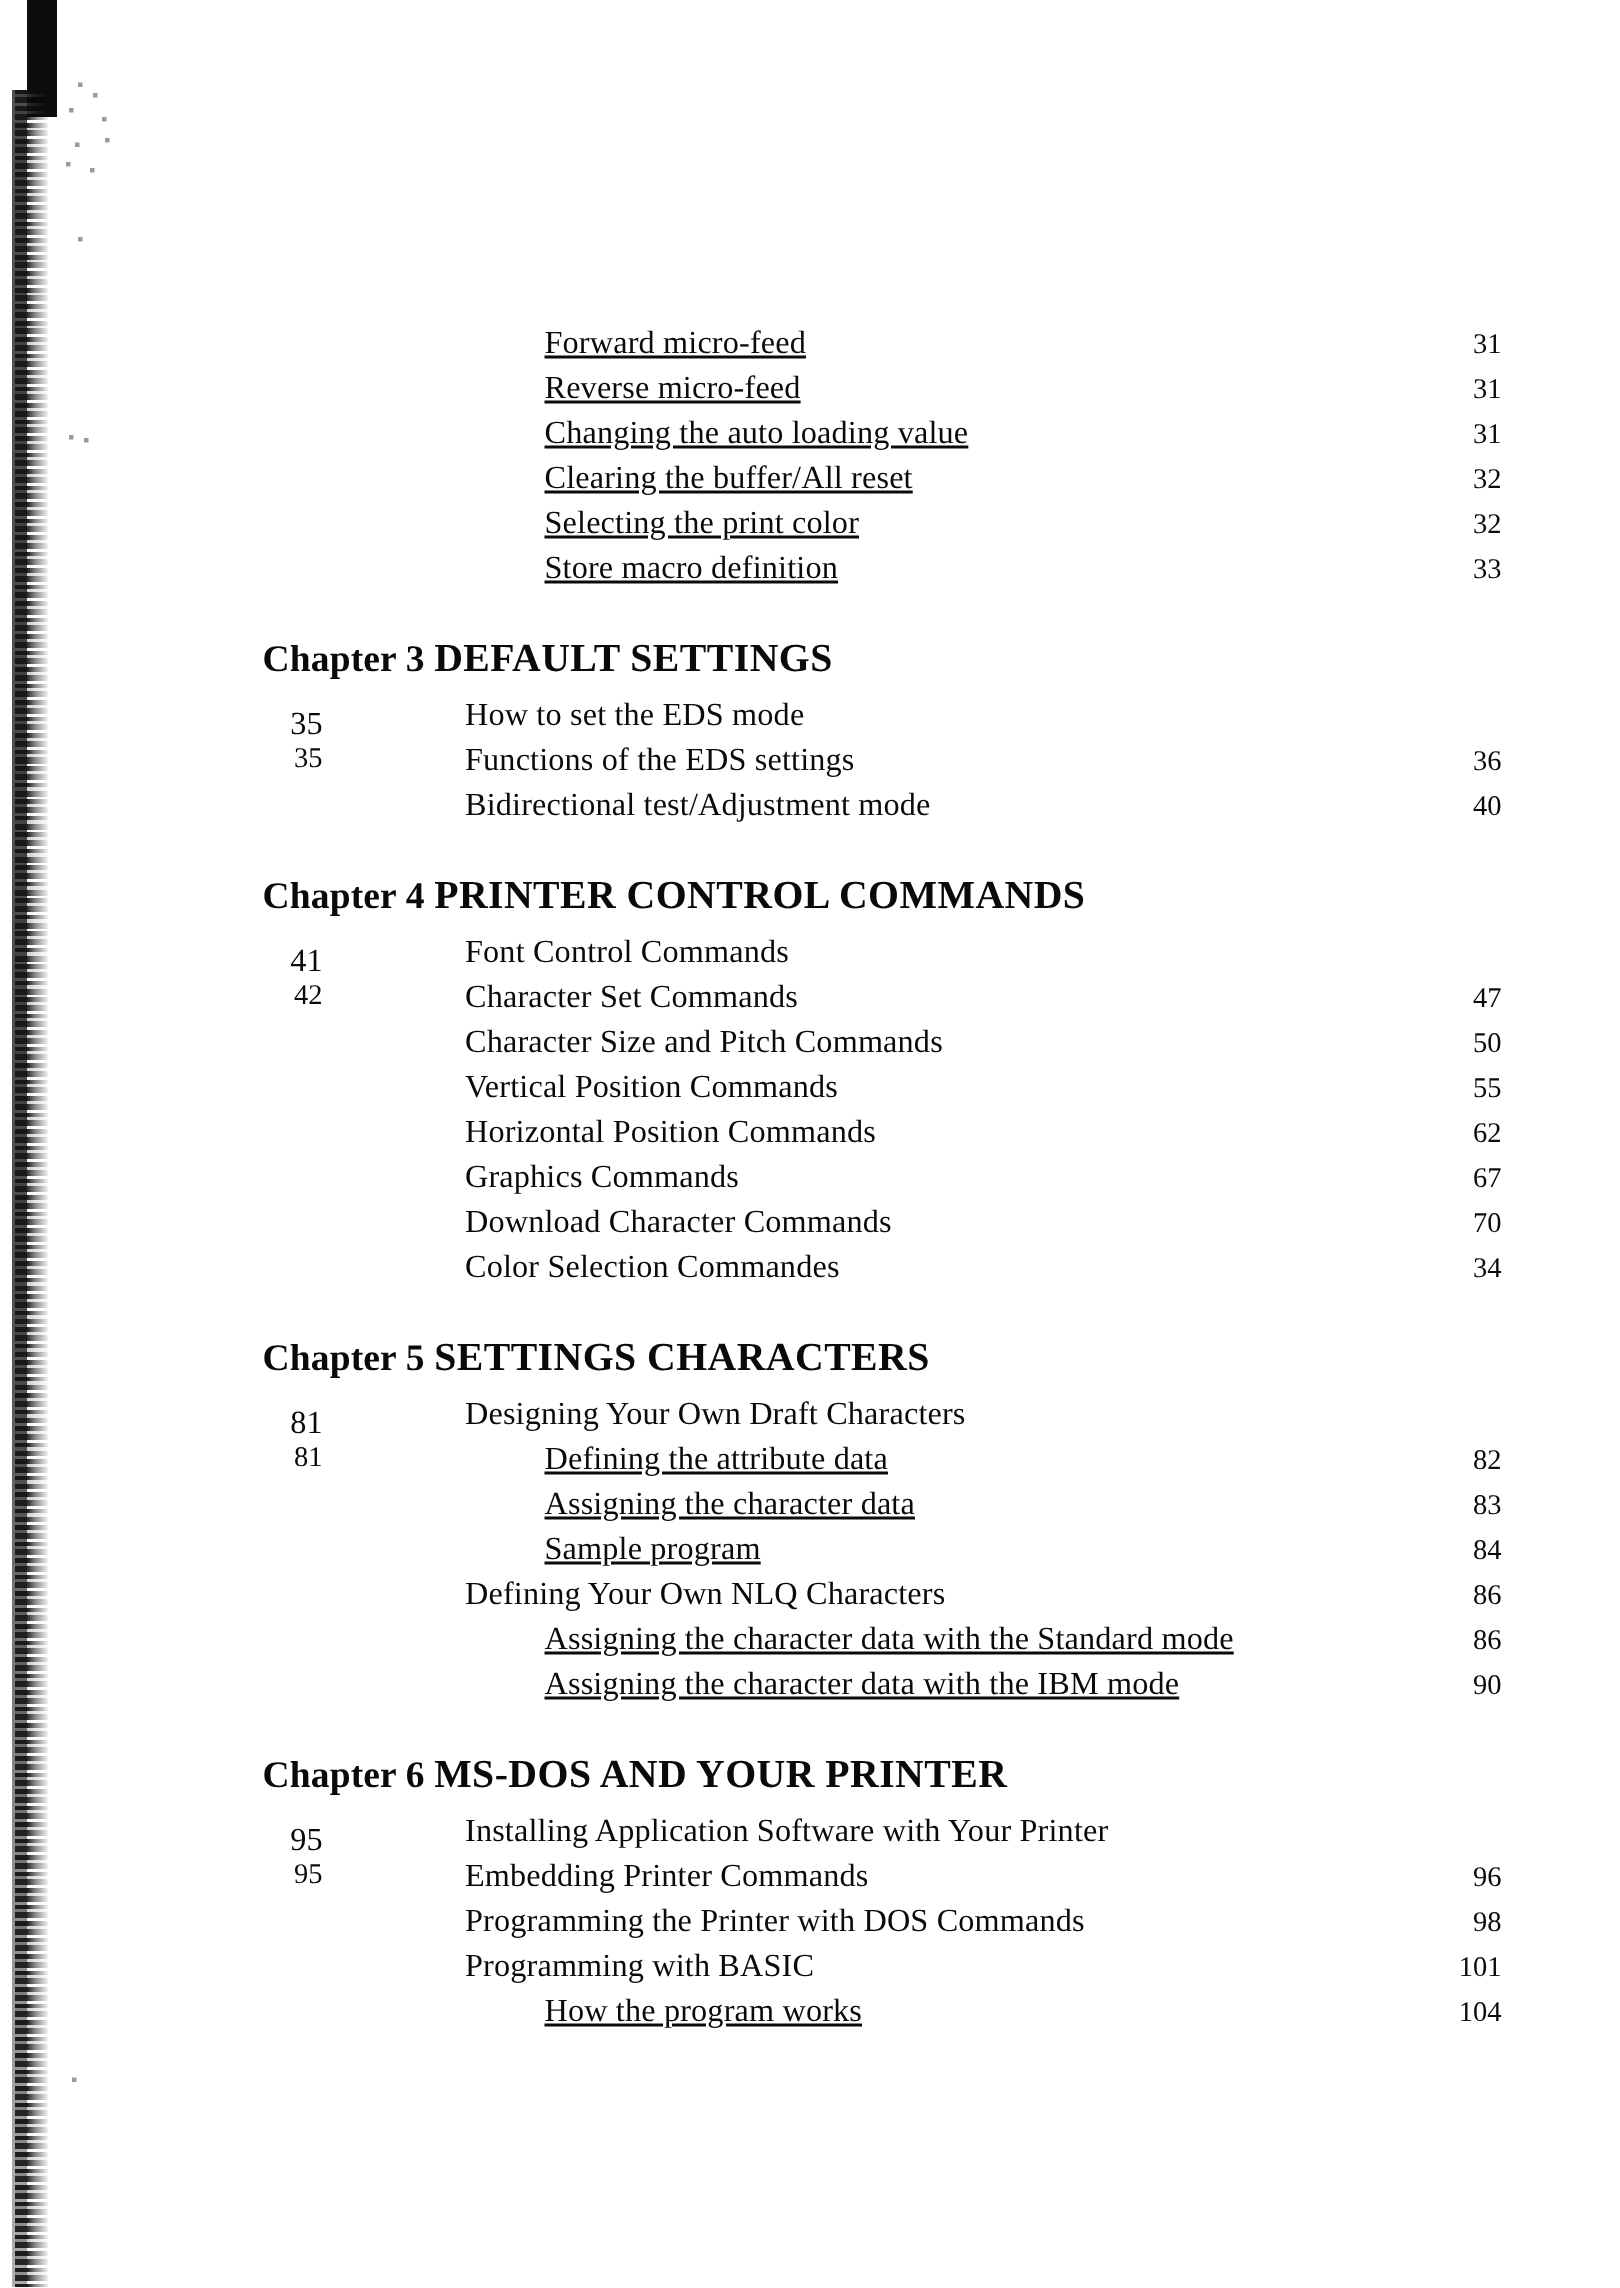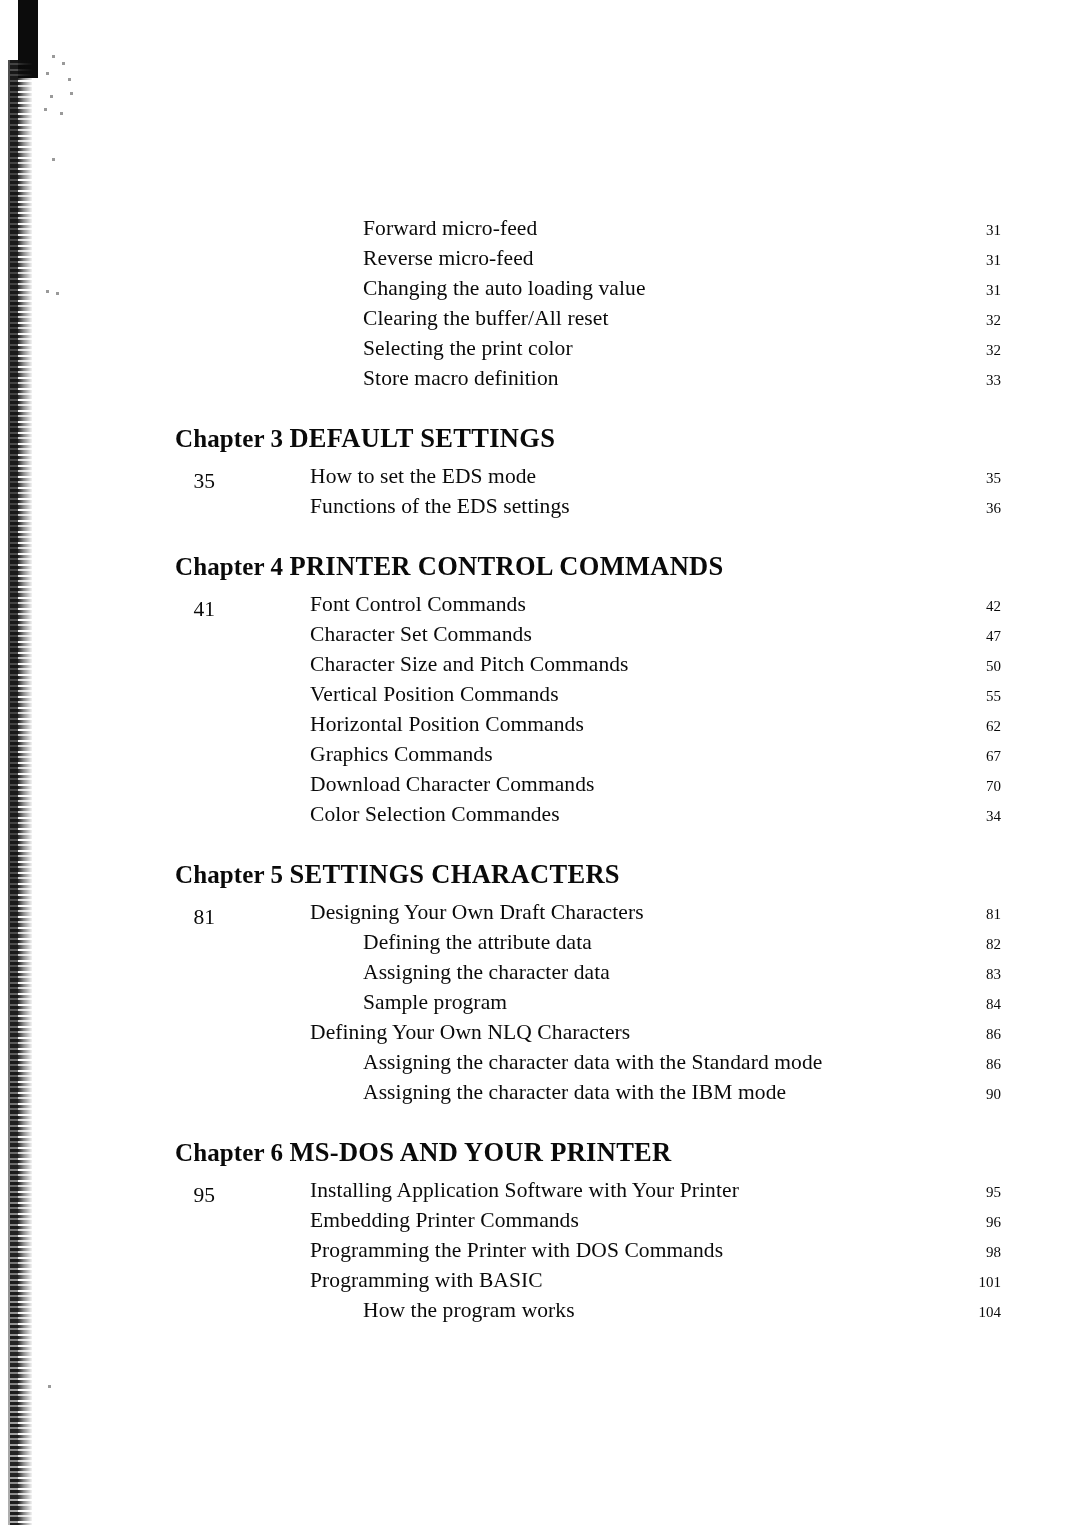--- a/index.html
+++ b/index.html
@@ -74,29 +74,29 @@
   .row .label {
     flex: 1 1 auto;
     white-space: nowrap;
     font-size: 21.5px;
     line-height: 30px;
     letter-spacing: 0.1px;
   }
   .row .pageno {
     flex: 0 0 auto;
     text-align: right;
-    font-size: 15px;
+    font-size: 19px;
     line-height: 30px;
     min-width: 40px;
   }
 
   
   .lvl-chapter .label { padding-left: 0; }
   .lvl-1 .label { padding-left: 135px; }
-  .lvl-2 .label { padding-left: 188px; }
+  .lvl-2 .label { padding-left: 188px; text-decoration: underline; }
 
   
   .row.chapter {
     height: 42px;
     margin-top: 24px;
     flex-direction: column;
   }
   .row.chapter .label {
     font-weight: bold;
     font-size: 25px;
@@ -109,21 +109,21 @@
   }
   .chapter-num {
     font-weight: bold;
     font-size: 25px;
   }
   .chapter-title {
     font-weight: bold;
     font-size: 26.5px;
     letter-spacing: 0.3px;
   }
-  .row.chapter + .row { margin-top: 2px; }
+  .row.chapter + .row { margin-top: 2px; flex-direction: column; }
 </style>
 </head>
 <body>
 
 <div id="page">
 
   <div class="gutter-dark"></div>
   <div class="gutter-band"></div>
   <div class="gutter-band taper"></div>
 
@@ -170,20 +170,24 @@
         <div class="pageno">35</div>
       </div>
       <div class="row lvl-1">
         <div class="label">How to set the EDS mode</div>
         <div class="pageno">35</div>
       </div>
       <div class="row lvl-1">
         <div class="label">Functions of the EDS settings</div>
         <div class="pageno">36</div>
       </div>
+      <div class="row lvl-1">
+        <div class="label">Bidirectional test/Adjustment mode</div>
+        <div class="pageno">40</div>
+      </div>
       <div class="row chapter lvl-chapter">
         <div class="label"><span class="chapter-num">Chapter 4</span> <span class="chapter-title">PRINTER CONTROL COMMANDS</span></div>
         <div class="pageno">41</div>
       </div>
       <div class="row lvl-1">
         <div class="label">Font Control Commands</div>
         <div class="pageno">42</div>
       </div>
       <div class="row lvl-1">
         <div class="label">Character Set Commands</div>

